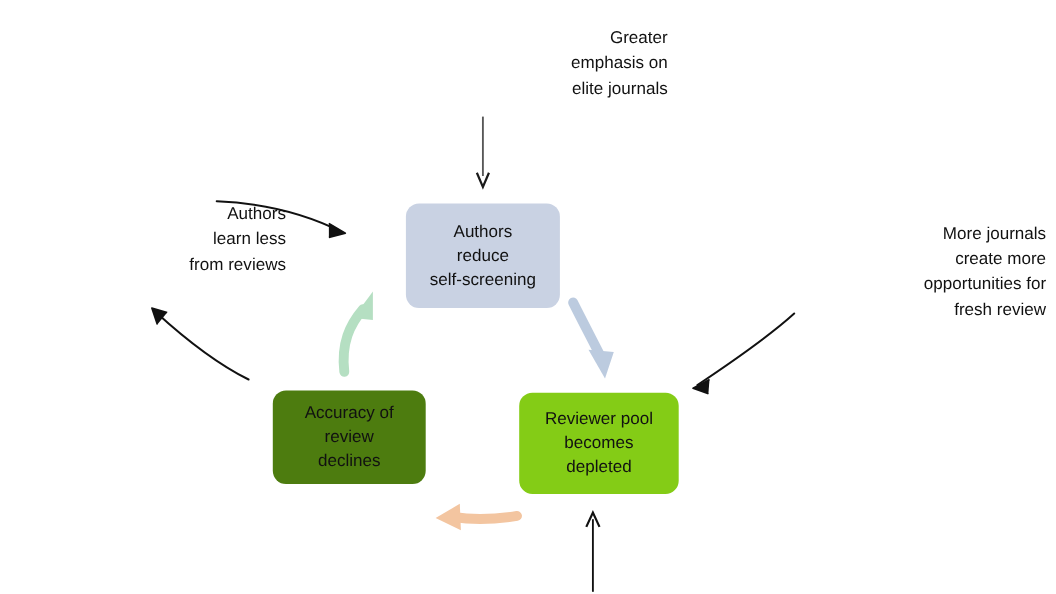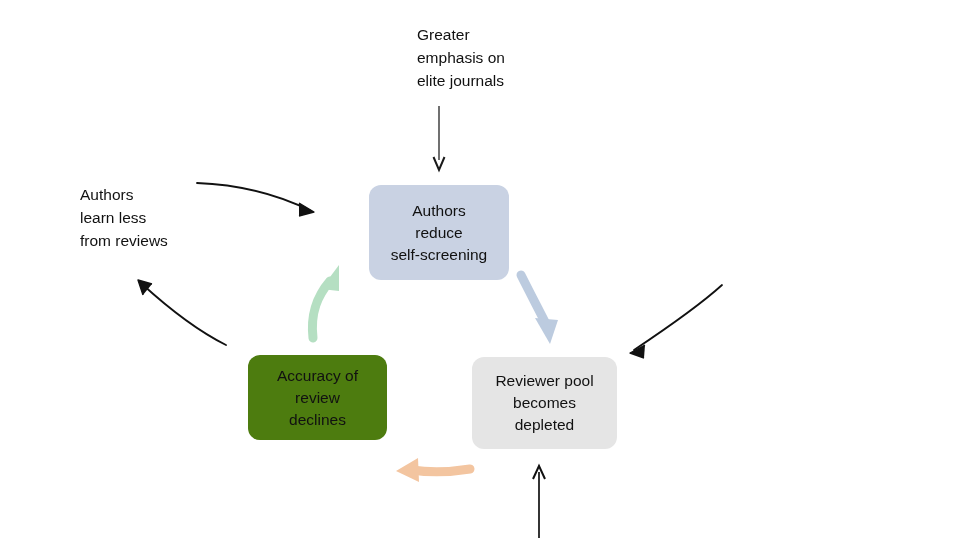--- a/index.html
+++ b/index.html
@@ -46,35 +46,36 @@
     top: 185px;
     width: 140px;
     height: 95px;
     background: #c9d2e3;
   }
   #node-reviewer {
     left: 472px;
     top: 357px;
     width: 145px;
     height: 92px;
-    background: #e5e5e5;
+    background: #84cc16;
   }
   #node-accuracy {
     left: 248px;
     top: 355px;
     width: 139px;
     height: 85px;
     background: #4d7c0f;
   }
   .caption {
     position: absolute;
     font-size: 15.5px;
     line-height: 1.48;
     color: #111111;
     white-space: pre-line;
+    text-align: right;
   }
   #caption-top {
     left: 417px;
     top: 24px;
     width: 190px;
   }
   #caption-left {
     left: 80px;
     top: 184px;
     width: 180px;
@@ -146,14 +147,18 @@
 declines</div>
 
   <div class="caption" id="caption-top">Greater
 emphasis on
 elite journals</div>
 
   <div class="caption" id="caption-left">Authors
 learn less
 from reviews</div>
 
+  <div class="caption" id="caption-right">More journals
+create more
+opportunities for
+fresh review</div>
 
 </div>
 
 </body></html>

